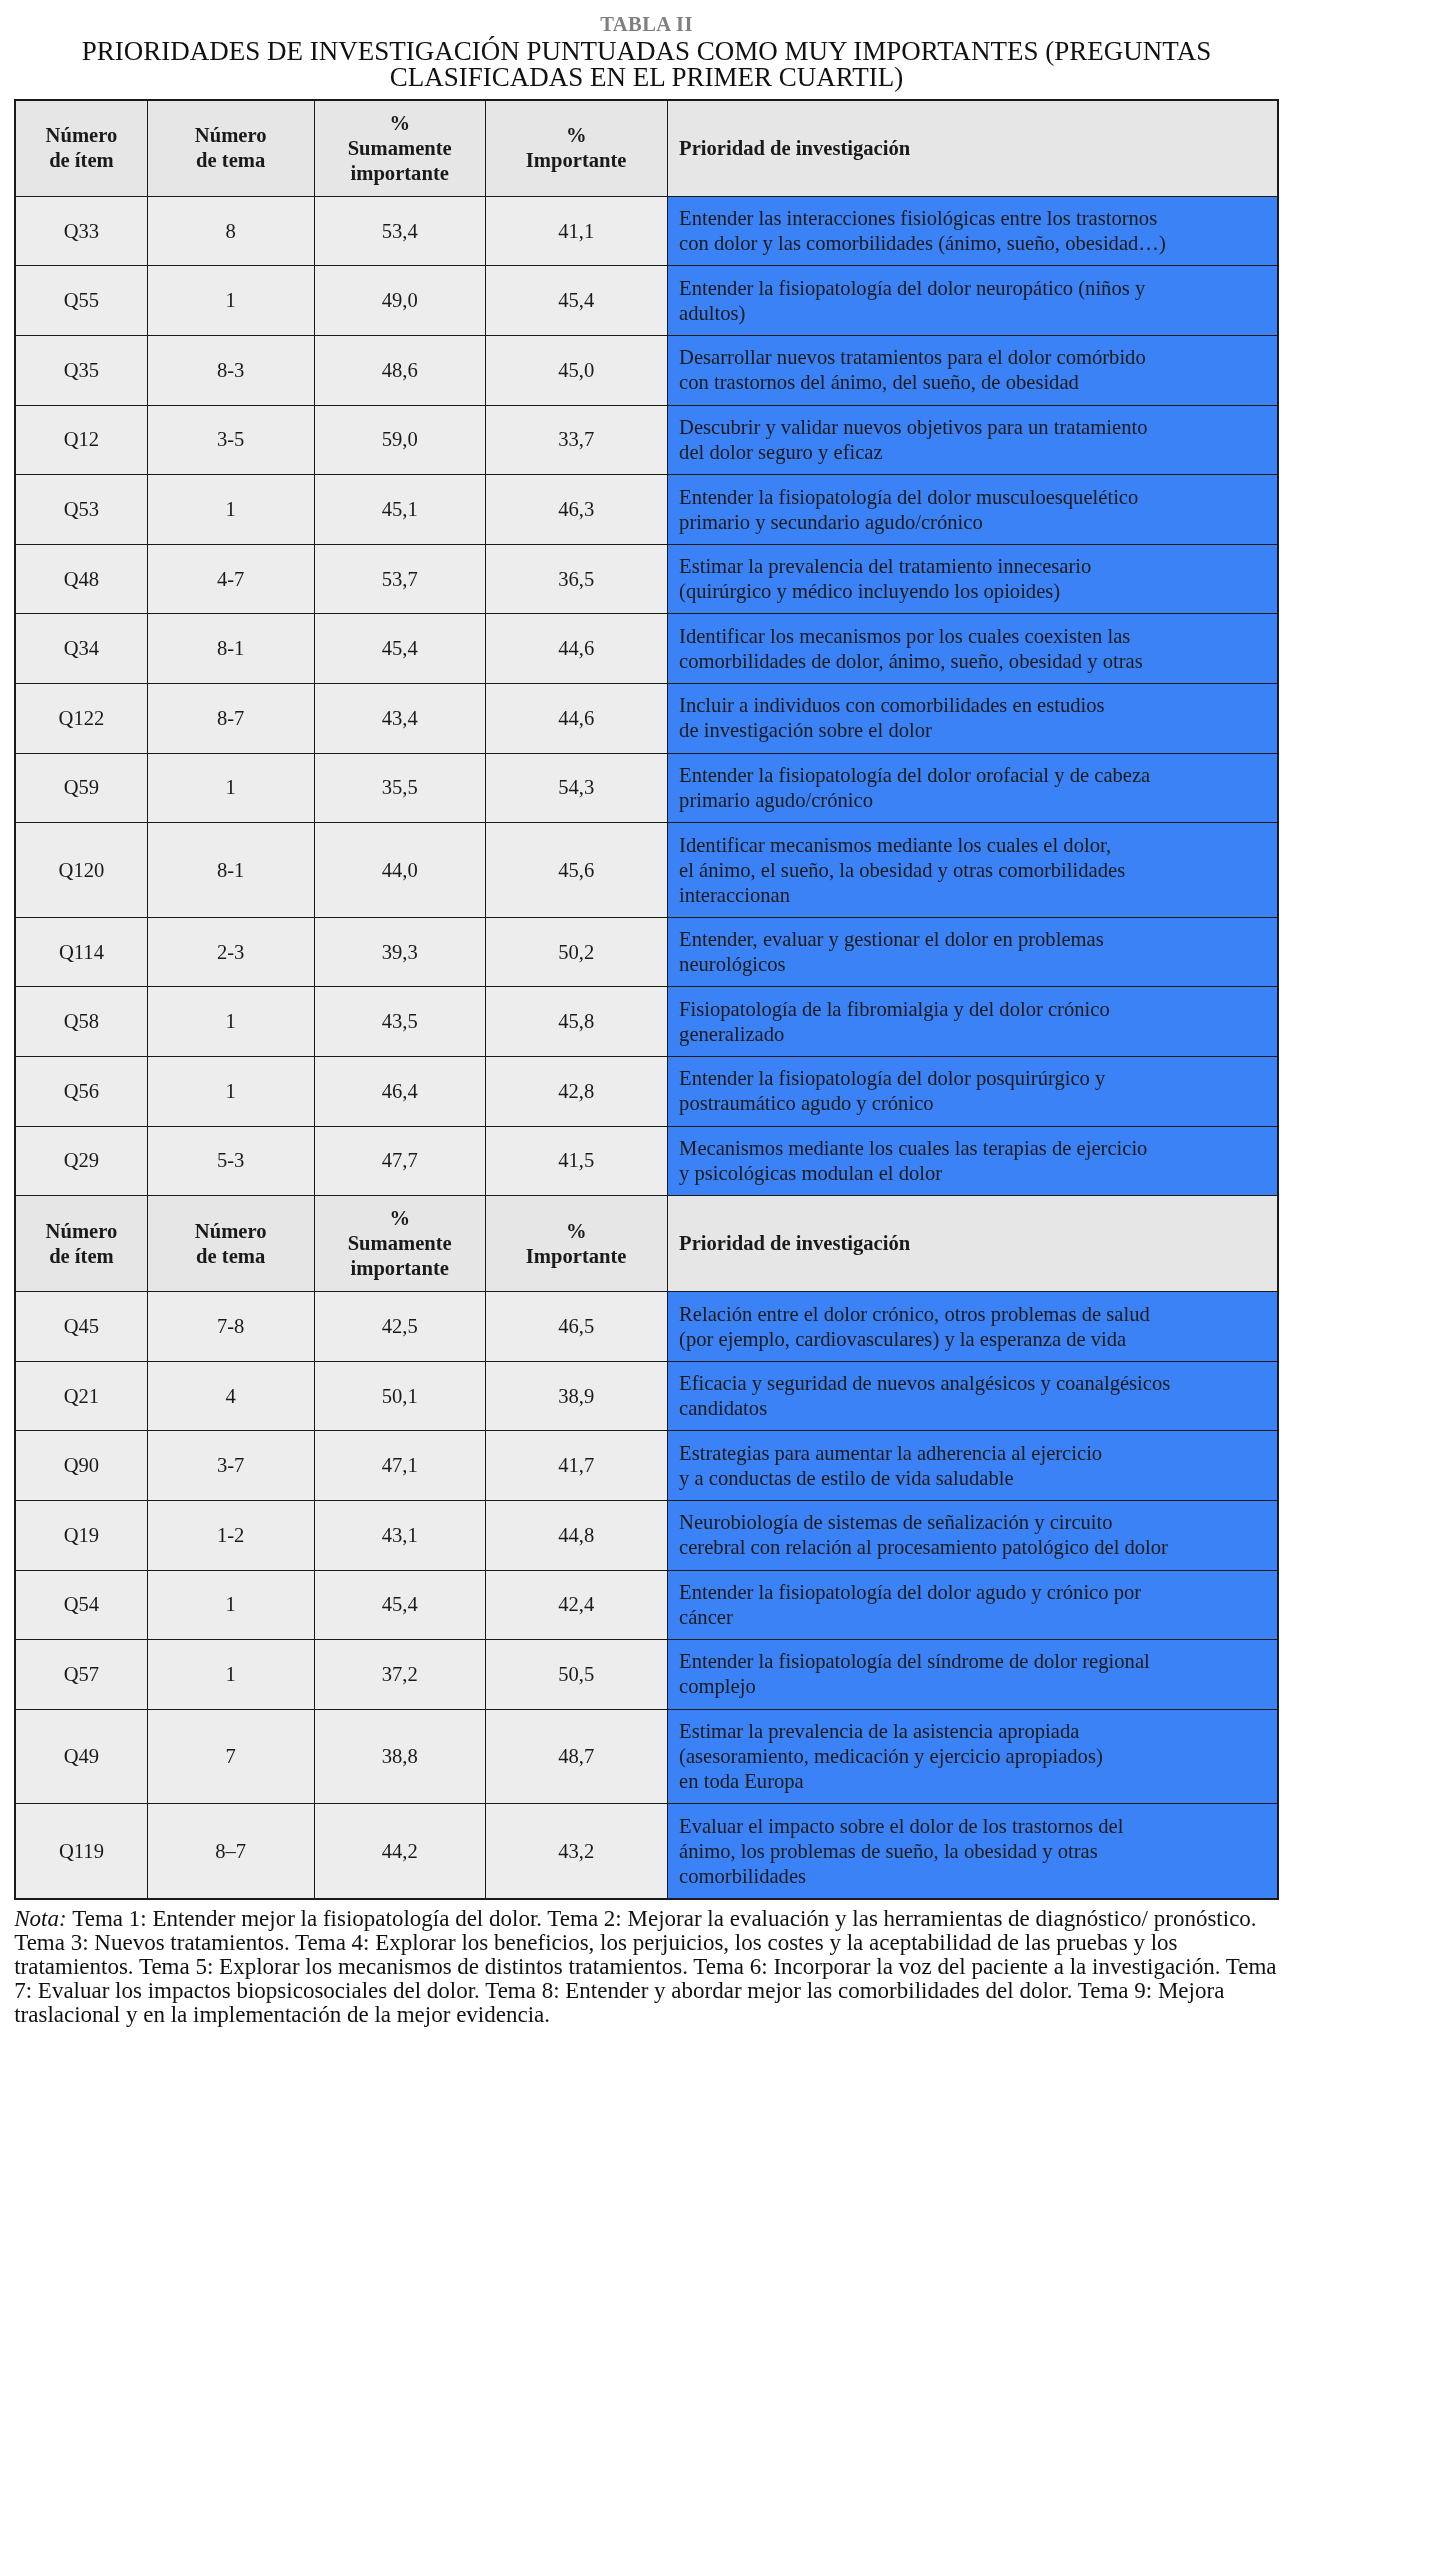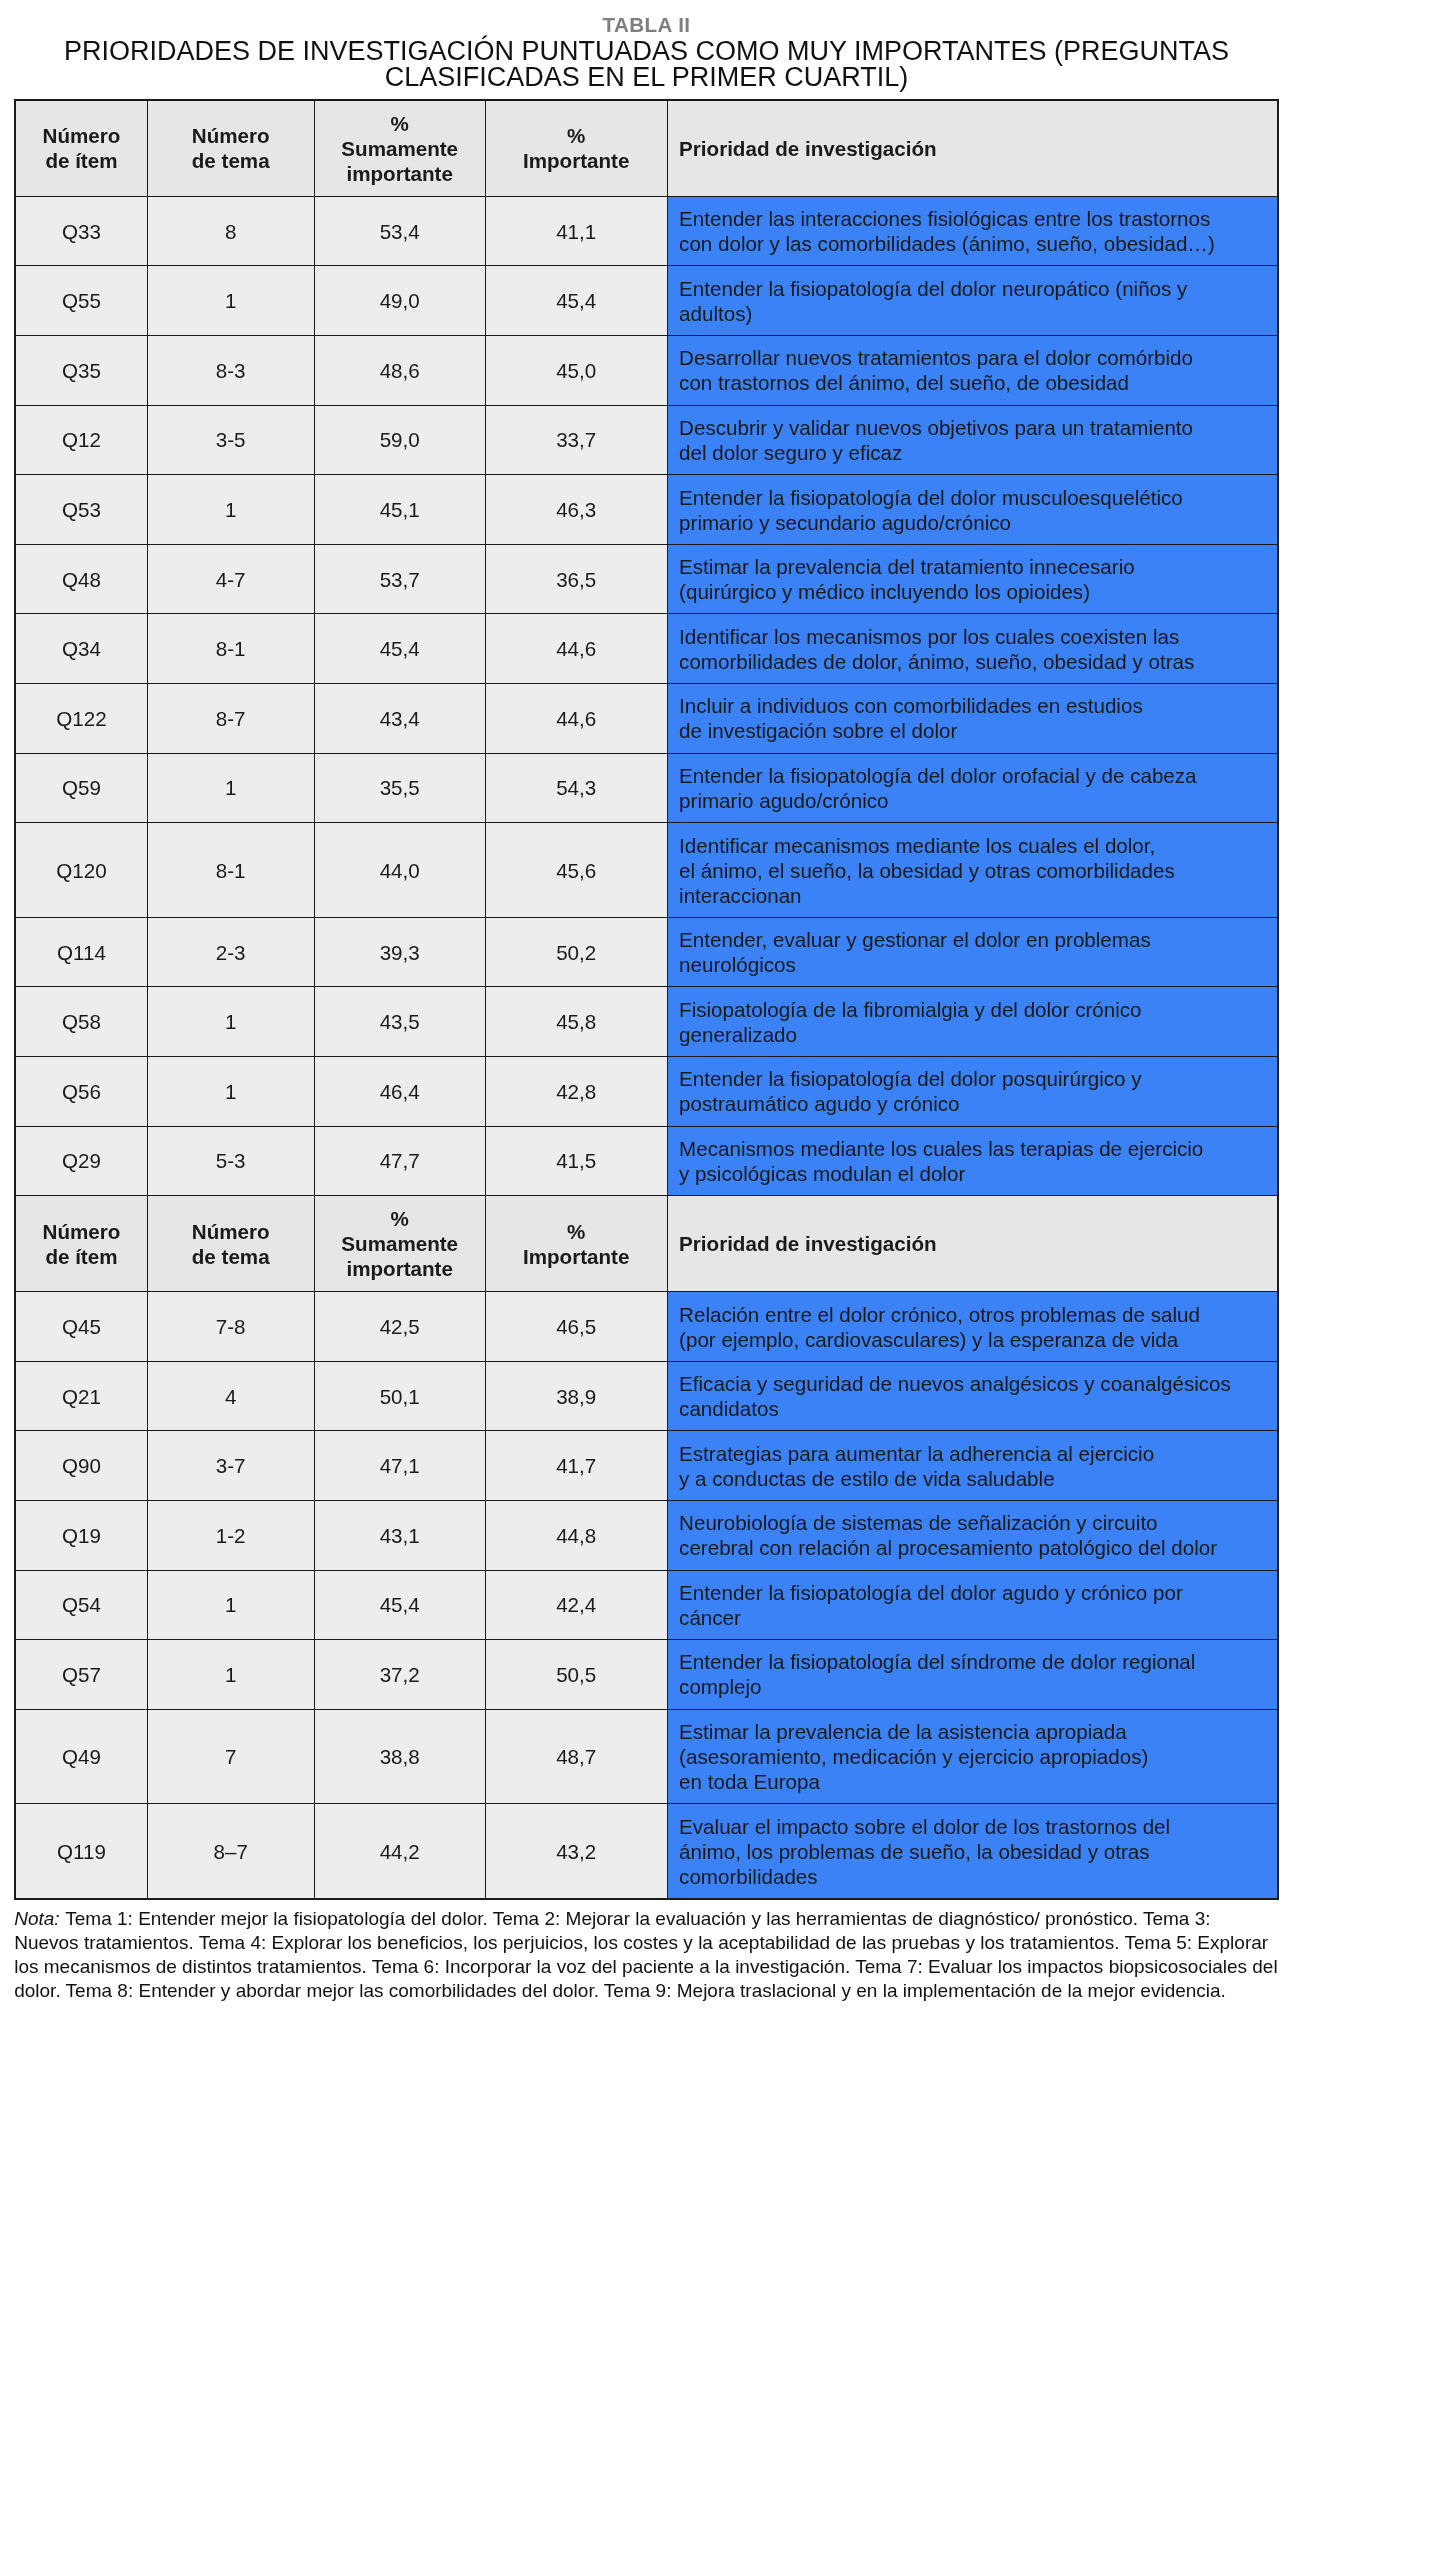--- a/index.html
+++ b/index.html
@@ -6,20 +6,21 @@
     margin: 0;
     padding: 0;
     background: #ffffff;
     font-family: "Liberation Sans", "DejaVu Sans", sans-serif;
     color: #1a1a1a;
   }
   .page {
     width: 1293px;
     box-sizing: border-box;
     padding: 11.4px 14.2px 17px 14.2px;
+    font-family: Liberation Serif, serif;
   }
   .title-block {
     text-align: center;
     margin-bottom: 8.5px;
   }
   .table-label {
     font-size: 20.6px;
     font-weight: bold;
     color: #7f7f7f;
     letter-spacing: 0.4px;
@@ -67,21 +68,21 @@
     padding: 9.3px 11.4px;
     white-space: pre-line;
   }
   col.c0 { width: 132px; }
   col.c1 { width: 167px; }
   col.c2 { width: 171px; }
   col.c3 { width: 182px; }
   col.c4 { width: auto; }
   .note {
     margin-top: 7.1px;
-    font-size: 19px;
+    font-size: 23px;
     line-height: 24px;
     color: #111111;
     text-align: left;
   }
   .note .note-label {
     font-style: italic;
     margin-right: 5.7px;
   }
 </style>
 </head>

